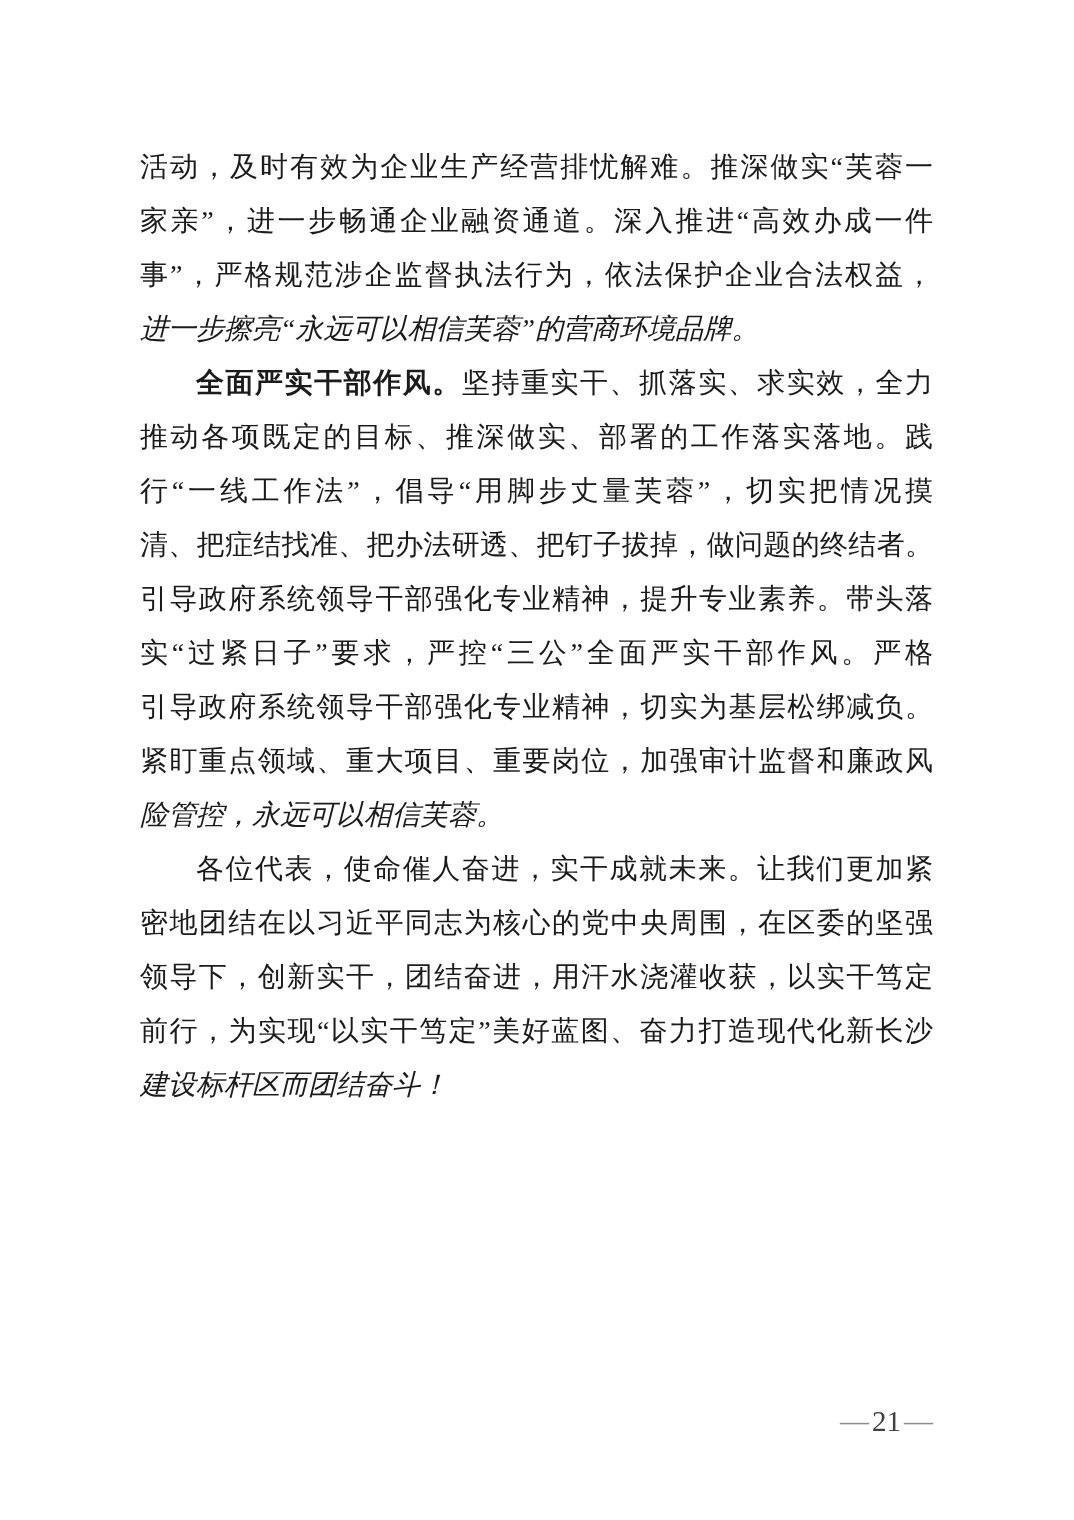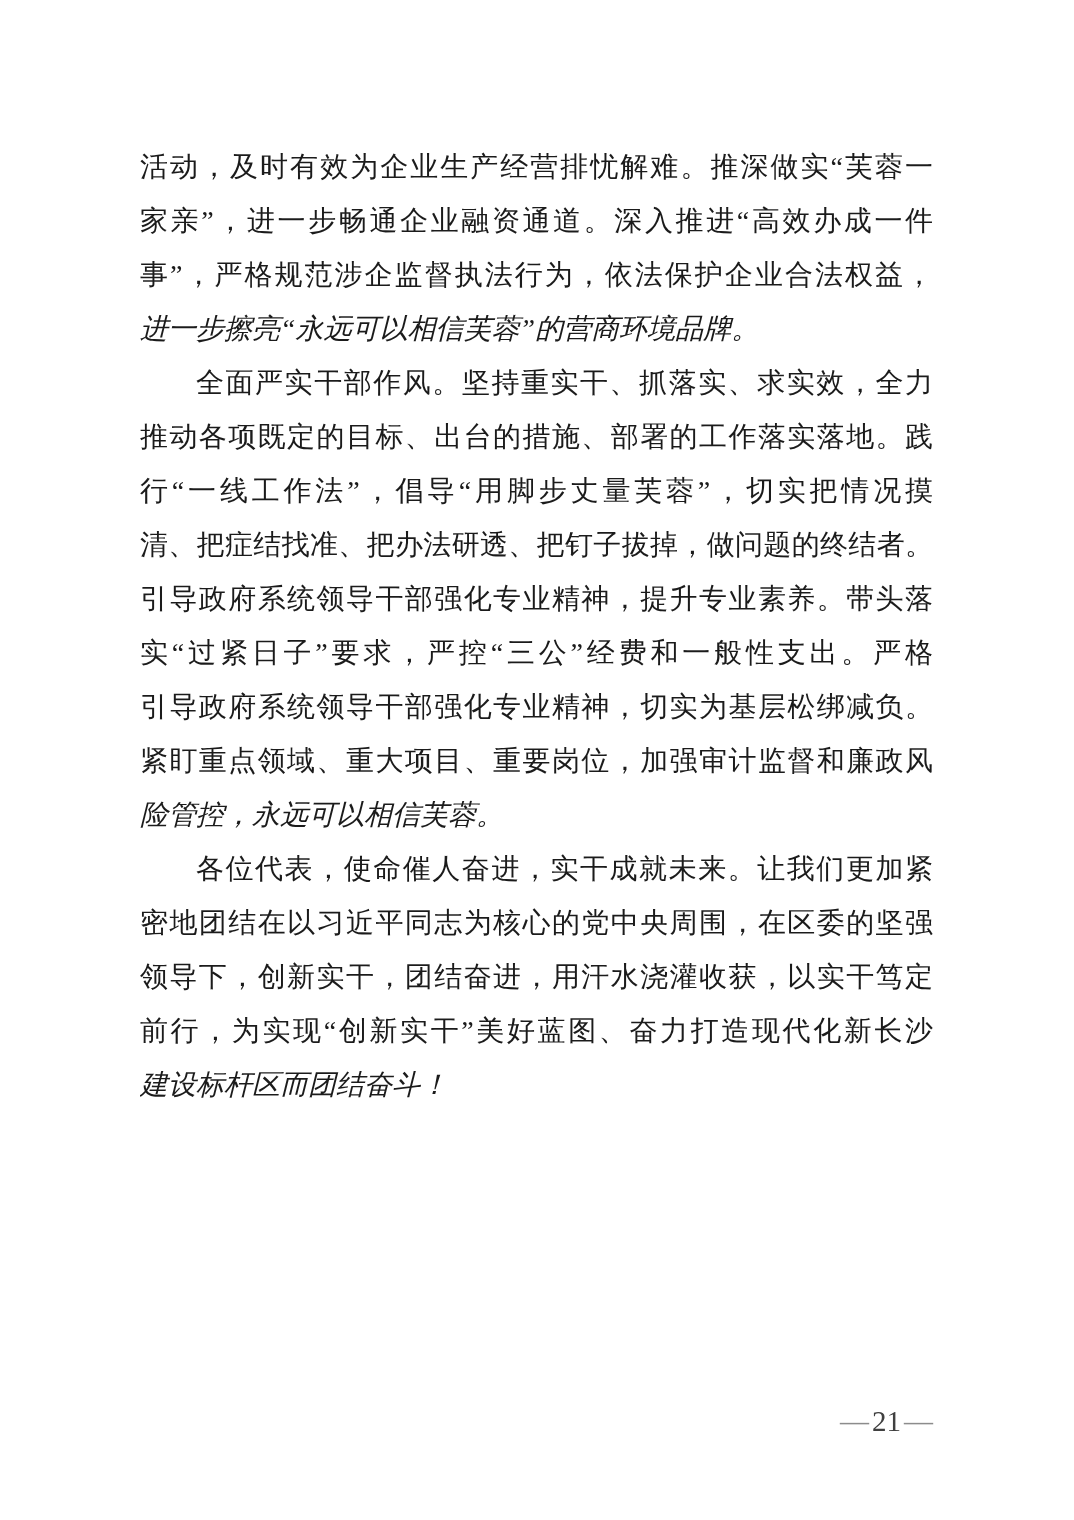--- a/index.html
+++ b/index.html
@@ -36,21 +36,21 @@
     overflow: hidden;
   }
   .line.last {
     text-align-last: left;
     font-style: italic;
   }
   .line.indent {
     text-indent: 56px;
   }
   .lead-bold {
-    font-weight: 400;
+    font-weight: 700;
   }
   .pageno {
     position: absolute;
     top: 1404px;
     right: 141px;
     font-size: 29px;
     line-height: 34px;
     letter-spacing: 0;
     white-space: nowrap;
   }
@@ -71,35 +71,35 @@
 
     <div class="para">
       <div class="line">活动，及时有效为企业生产经营排忧解难。推深做实“芙蓉一</div>
       <div class="line">家亲”，进一步畅通企业融资通道。深入推进“高效办成一件</div>
       <div class="line">事”，严格规范涉企监督执法行为，依法保护企业合法权益，</div>
       <div class="line last">进一步擦亮“永远可以相信芙蓉”的营商环境品牌。</div>
     </div>
 
     <div class="para">
       <div class="line indent"><span class="lead-bold">全面严实干部作风。</span><span>坚持重实干、抓落实、求实效，全力</span></div>
-      <div class="line">推动各项既定的目标、出台的措施、部署的工作落实落地。践</div>
+      <div class="line">推动各项既定的目标、推深做实、部署的工作落实落地。践</div>
       <div class="line">行“一线工作法”，倡导“用脚步丈量芙蓉”，切实把情况摸</div>
       <div class="line">清、把症结找准、把办法研透、把钉子拔掉，做问题的终结者。</div>
       <div class="line">引导政府系统领导干部强化专业精神，提升专业素养。带头落</div>
-      <div class="line">实“过紧日子”要求，严控“三公”经费和一般性支出。严格</div>
+      <div class="line">实“过紧日子”要求，严控“三公”全面严实干部作风。严格</div>
       <div class="line">引导政府系统领导干部强化专业精神，切实为基层松绑减负。</div>
       <div class="line">紧盯重点领域、重大项目、重要岗位，加强审计监督和廉政风</div>
       <div class="line last">险管控，永远可以相信芙蓉。</div>
     </div>
 
     <div class="para">
       <div class="line indent">各位代表，使命催人奋进，实干成就未来。让我们更加紧</div>
       <div class="line">密地团结在以习近平同志为核心的党中央周围，在区委的坚强</div>
       <div class="line">领导下，创新实干，团结奋进，用汗水浇灌收获，以实干笃定</div>
-      <div class="line">前行，为实现“创新实干”美好蓝图、奋力打造现代化新长沙</div>
+      <div class="line">前行，为实现“以实干笃定”美好蓝图、奋力打造现代化新长沙</div>
       <div class="line last">建设标杆区而团结奋斗！</div>
     </div>
 
   </div>
 
   <div class="pageno"><span class="dash">—</span><span class="num">21</span><span class="dash">—</span></div>
 
 </div>
 
 </body></html>

